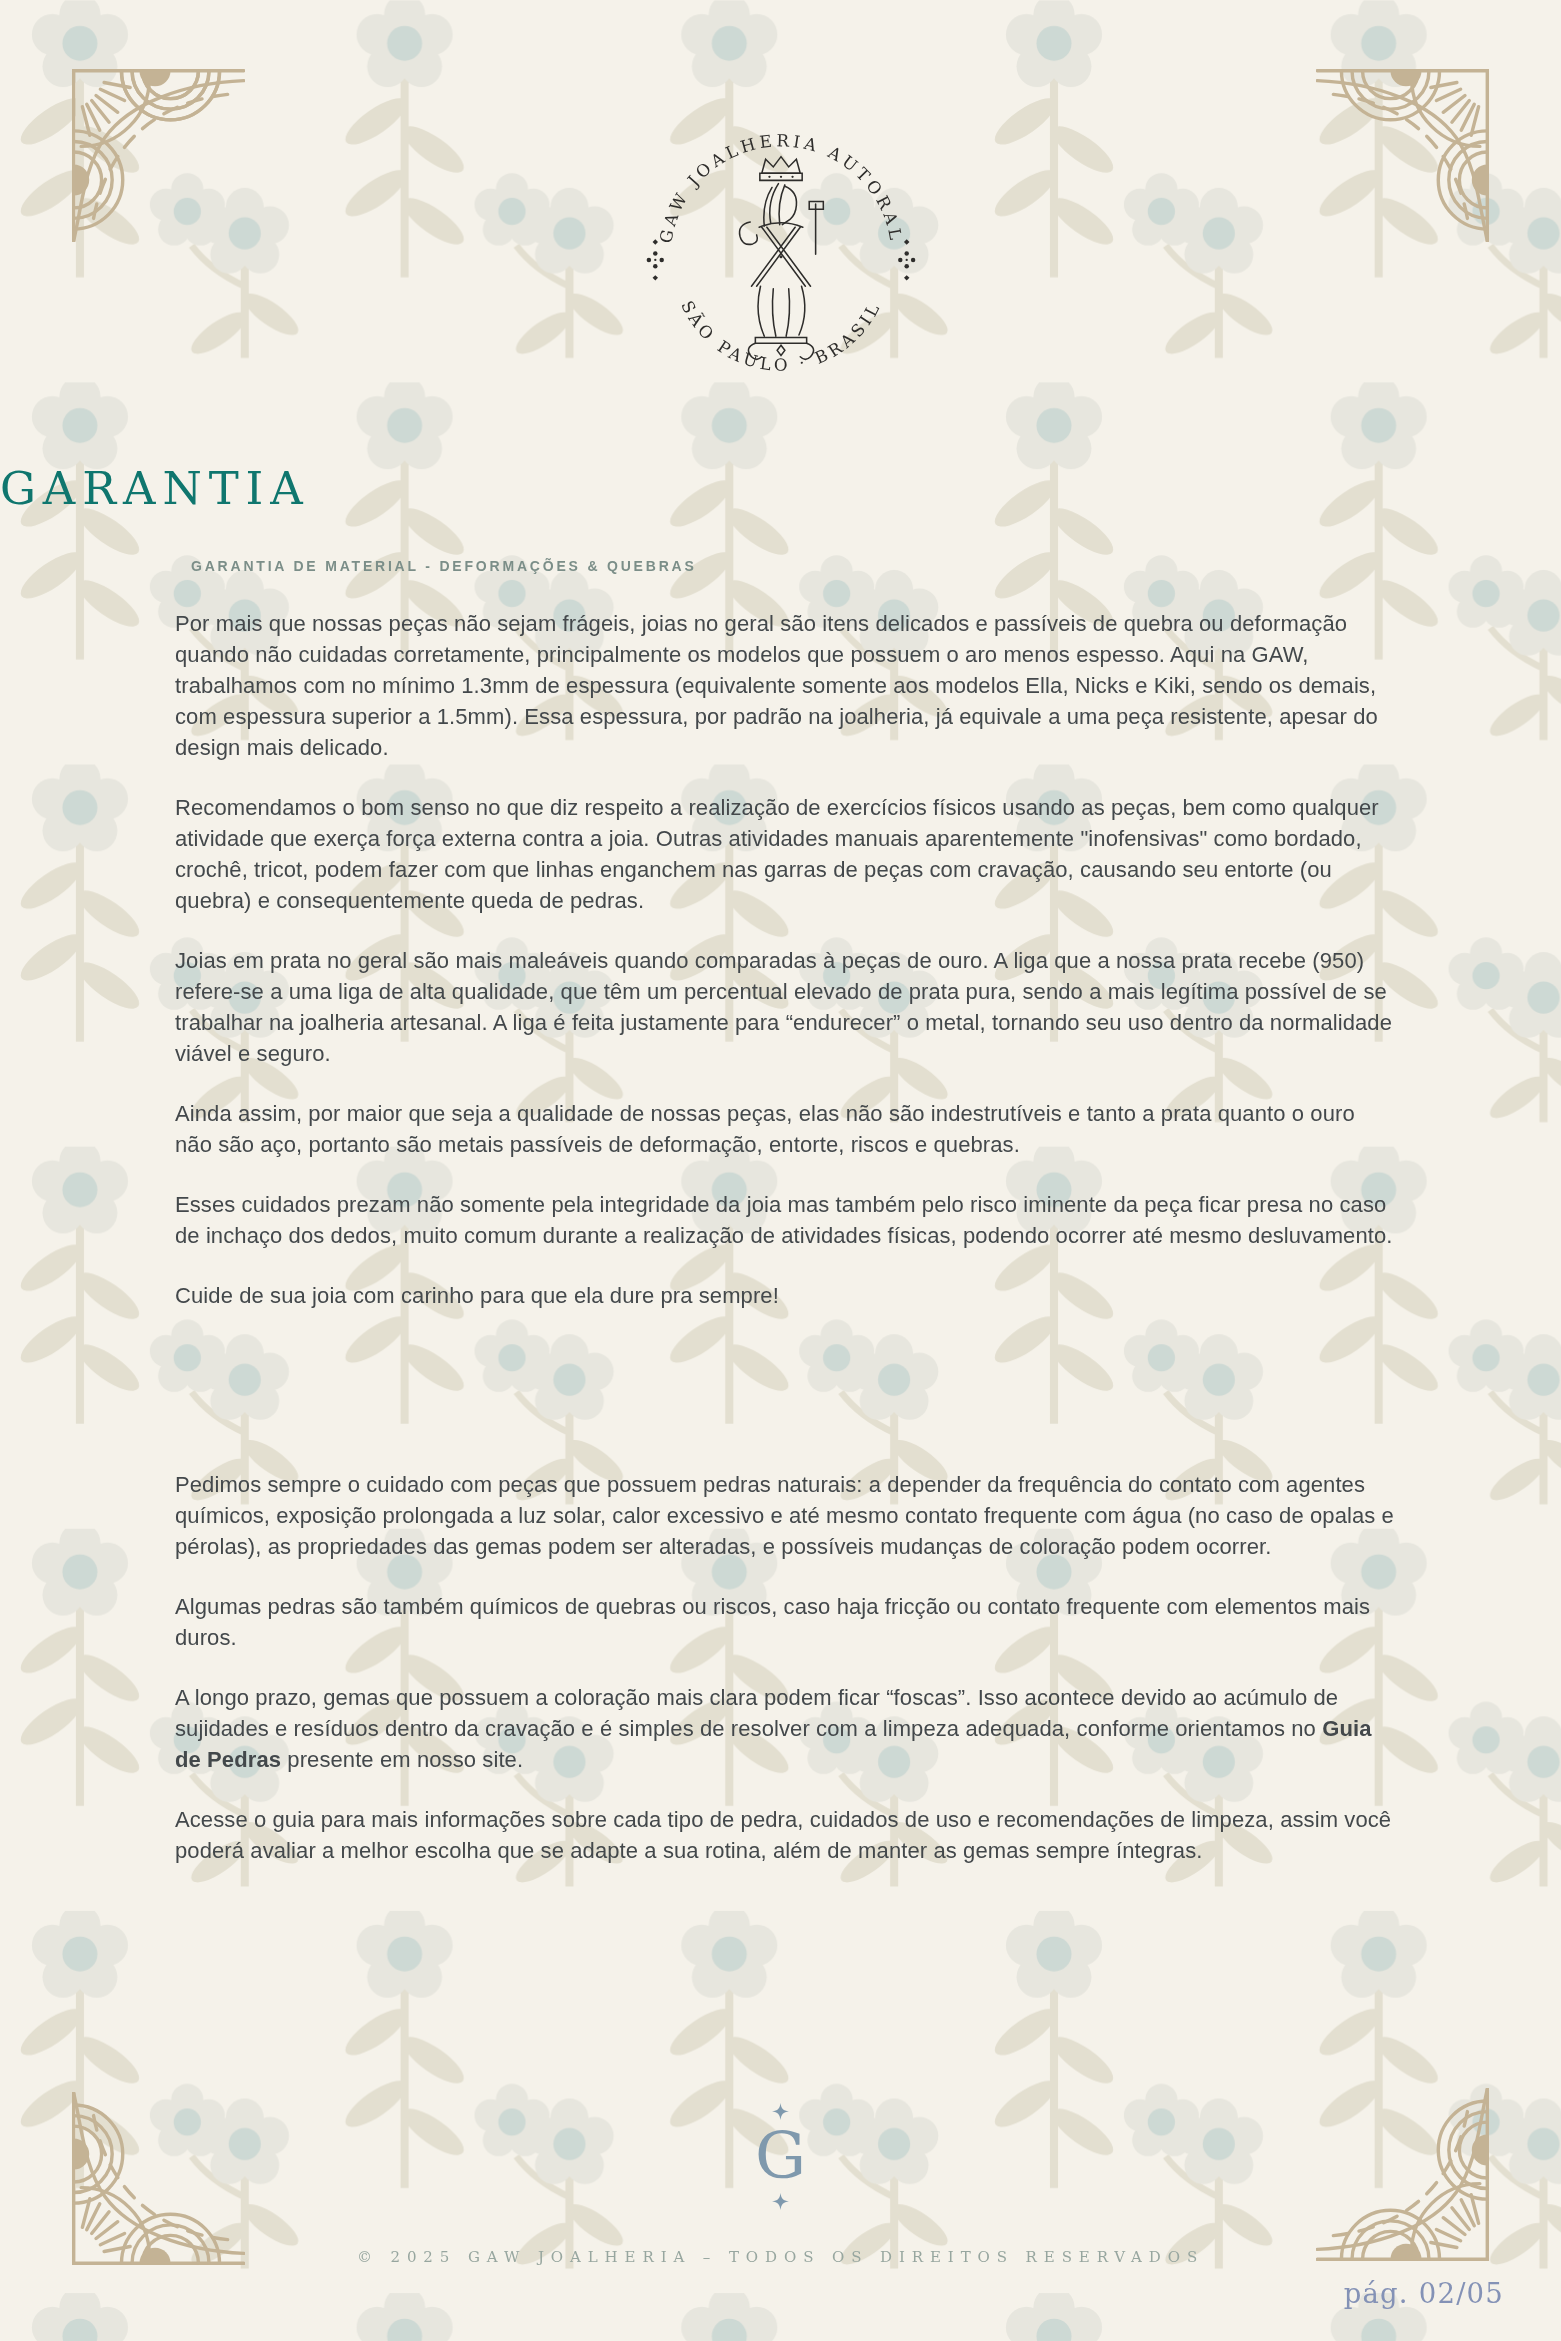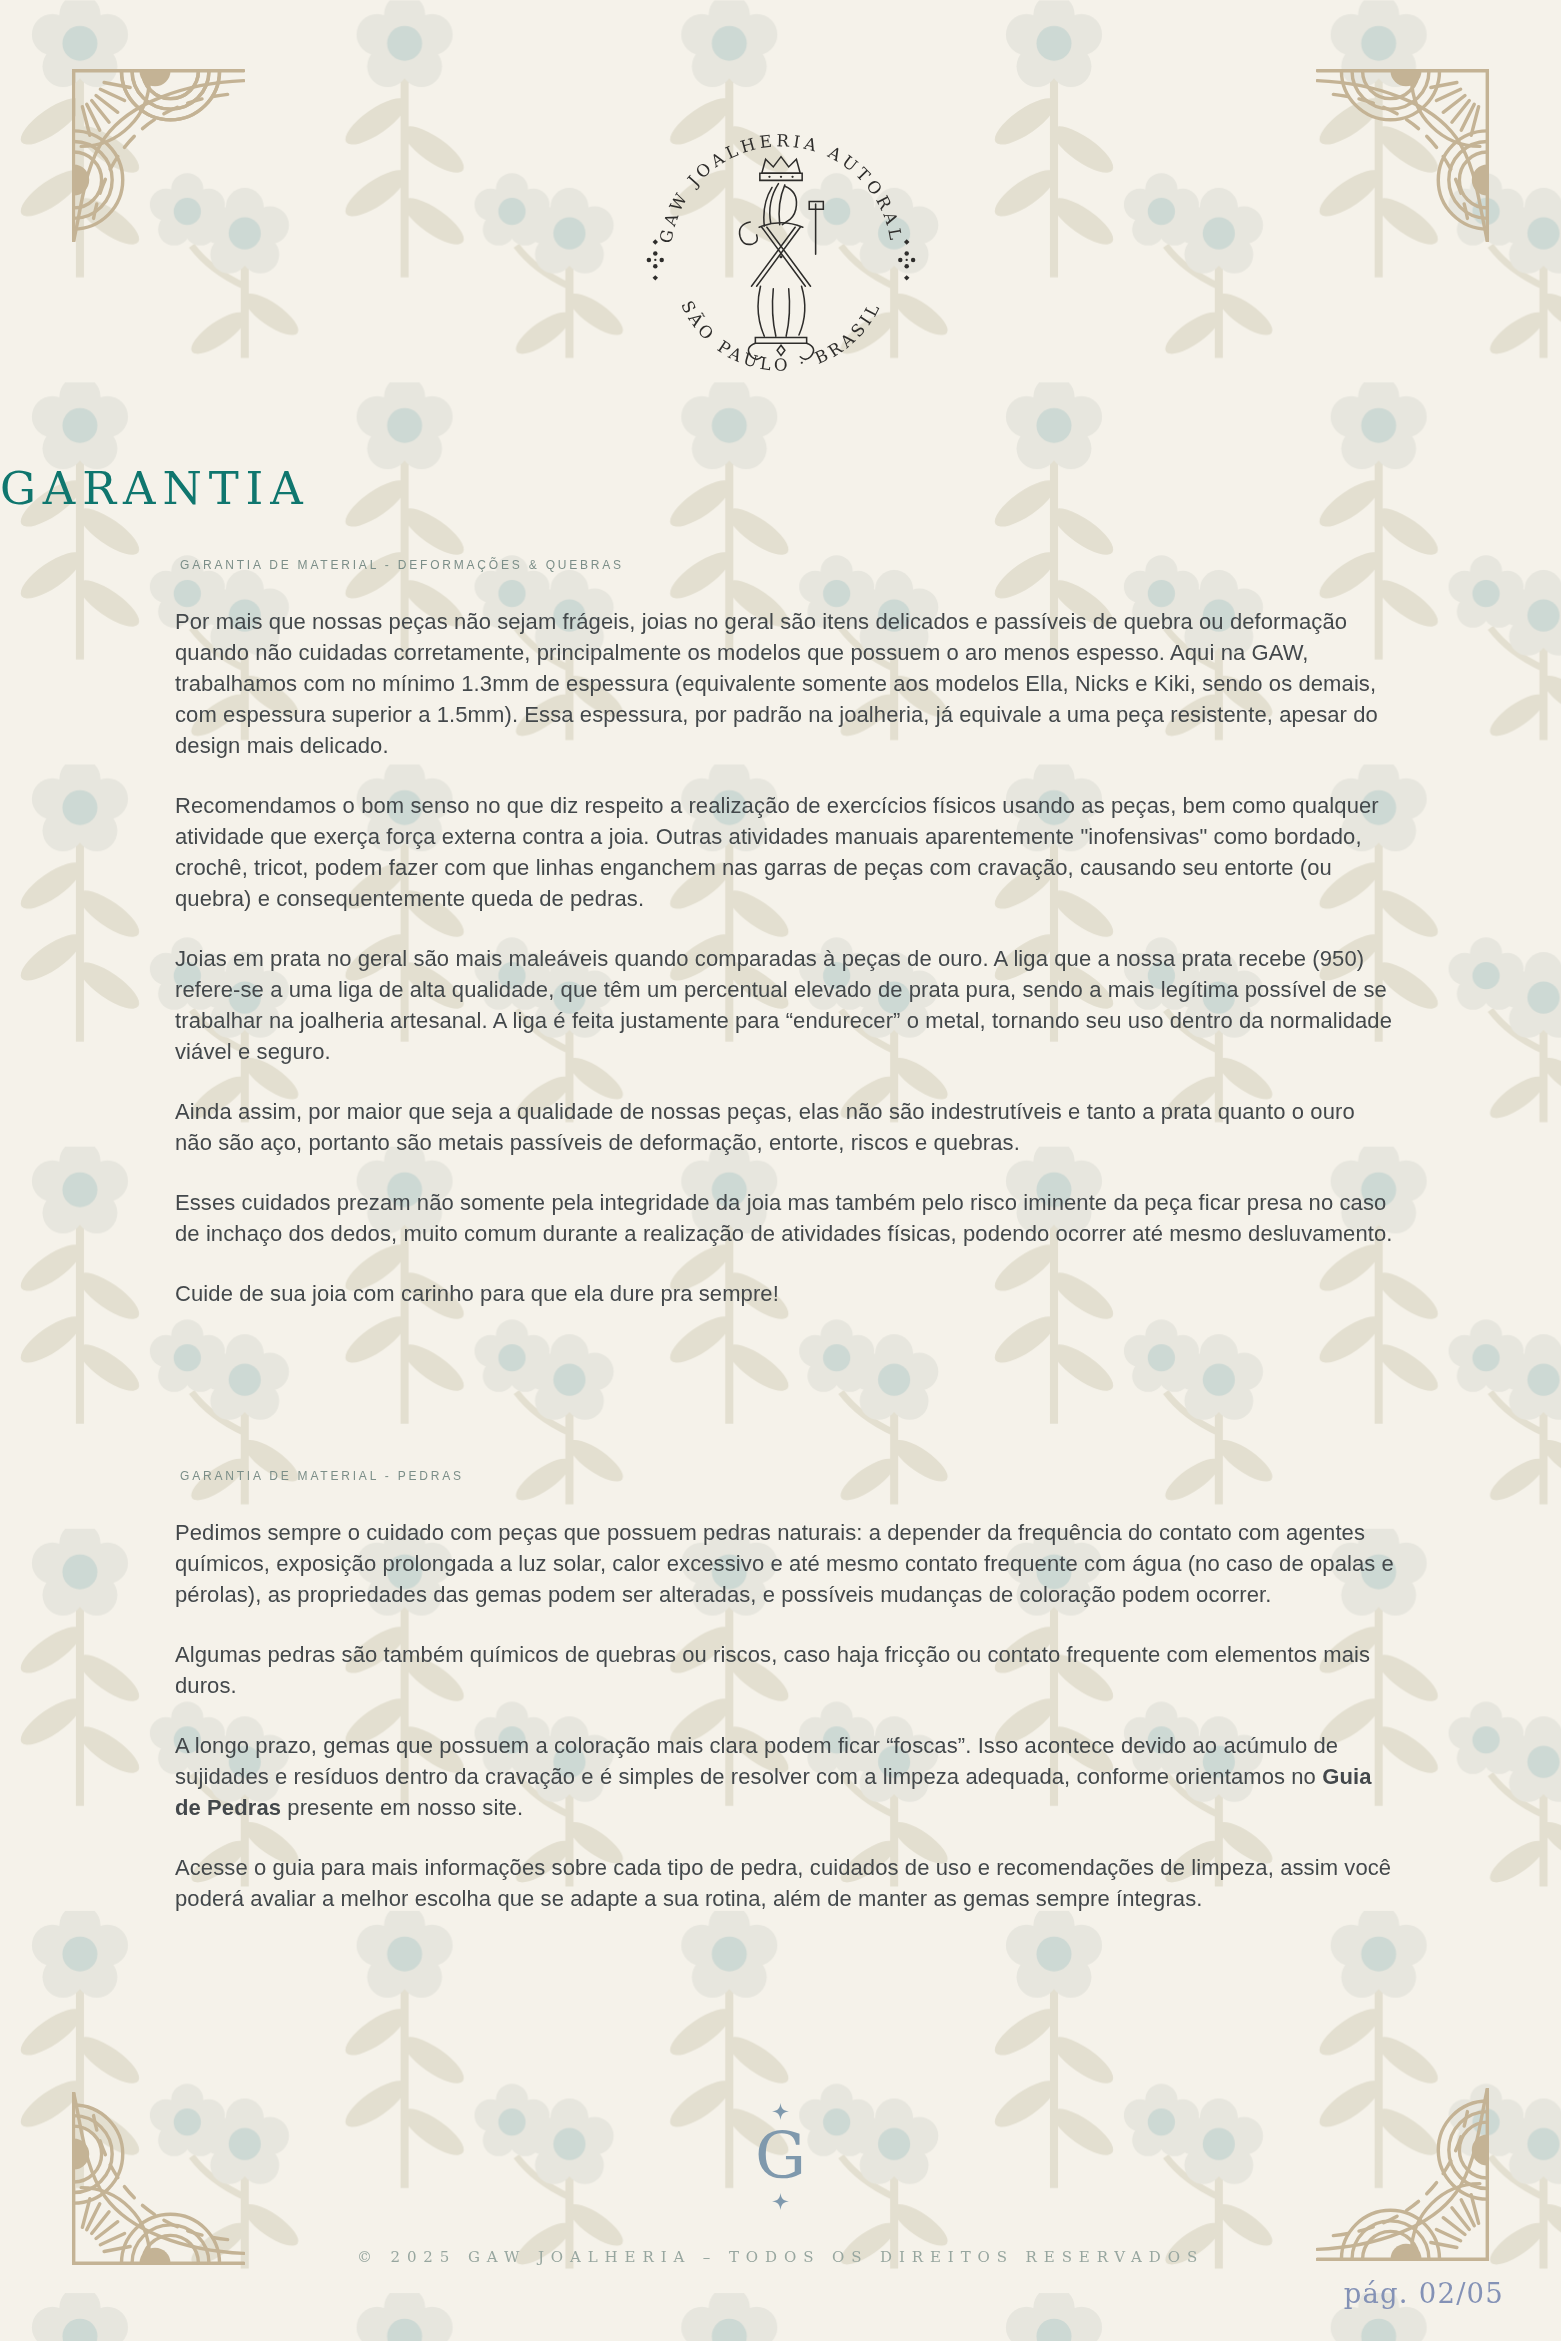--- a/index.html
+++ b/index.html
@@ -17,21 +17,21 @@
   .emblem{position:absolute;left:50%;top:106px;transform:translateX(-50%);width:295px;height:295px;}
   .page-title{
     position:absolute;top:432px;left:0;width:100%;text-align:left;
     font-family:"DejaVu Serif","Liberation Serif",serif;
     font-size:45px;font-weight:400;letter-spacing:6.9px;color:#0f766e;
   }
   .section{position:absolute;left:175px;width:1219px;}
   .section.s1{top:558px;}
   .section.s2{top:1469px;}
   .sec-heading{
-    margin:0 5px 34px;font-size:12px;font-weight:400;letter-spacing:2.8px;
+    margin:0 16px 34px;font-size:14px;font-weight:700;letter-spacing:2.8px;
     color:#7b8e88;text-transform:uppercase;
     font-family:"Liberation Sans",sans-serif;font-stretch:condensed;
   }
   .body-p{margin:0 0 29px;font-size:22px;line-height:31px;color:#43484b;letter-spacing:0.1px;}
   .body-p b{font-weight:700;text-align:center;}
   .monogram{
     position:absolute;top:2102px;left:0;width:100%;
     display:flex;flex-direction:column;align-items:center;gap:5px;
   }
   .monogram .g-letter{
@@ -224,21 +224,20 @@
     <h2 class="sec-heading">GARANTIA DE MATERIAL - DEFORMAÇÕES &amp; QUEBRAS</h2>
     <p class="body-p">Por mais que nossas peças não sejam frágeis, joias no geral são itens delicados e passíveis de quebra ou deformação quando não cuidadas corretamente, principalmente os modelos que possuem o aro menos espesso. Aqui na GAW, trabalhamos com no mínimo 1.3mm de espessura (equivalente somente aos modelos Ella, Nicks e Kiki, sendo os demais, com espessura superior a 1.5mm). Essa espessura, por padrão na joalheria, já equivale a uma peça resistente, apesar do design mais delicado.</p>
     <p class="body-p">Recomendamos o bom senso no que diz respeito a realização de exercícios físicos usando as peças, bem como qualquer atividade que exerça força externa contra a joia. Outras atividades manuais aparentemente "inofensivas" como bordado, crochê, tricot, podem fazer com que linhas enganchem nas garras de peças com cravação, causando seu entorte (ou quebra) e consequentemente queda de pedras.</p>
     <p class="body-p">Joias em prata no geral são mais maleáveis quando comparadas à peças de ouro. A liga que a nossa prata recebe (950) refere-se a uma liga de alta qualidade, que têm um percentual elevado de prata pura, sendo a mais legítima possível de se trabalhar na joalheria artesanal. A liga é feita justamente para “endurecer” o metal, tornando seu uso dentro da normalidade viável e seguro.</p>
     <p class="body-p">Ainda assim, por maior que seja a qualidade de nossas peças, elas não são indestrutíveis e tanto a prata quanto o ouro não são aço, portanto são metais passíveis de deformação, entorte, riscos e quebras.</p>
     <p class="body-p">Esses cuidados prezam não somente pela integridade da joia mas também pelo risco iminente da peça ficar presa no caso de inchaço dos dedos, muito comum durante a realização de atividades físicas, podendo ocorrer até mesmo desluvamento.</p>
     <p class="body-p">Cuide de sua joia com carinho para que ela dure pra sempre!</p>
   </section>
 
   <section class="section s2">
-    <h2 class="sec-heading">GARANTIA DE MATERIAL - PEDRAS</h2>
     <p class="body-p">Pedimos sempre o cuidado com peças que possuem pedras naturais: a depender da frequência do contato com agentes químicos, exposição prolongada a luz solar, calor excessivo e até mesmo contato frequente com água (no caso de opalas e pérolas), as propriedades das gemas podem ser alteradas, e possíveis mudanças de coloração podem ocorrer.</p>
     <p class="body-p">Algumas pedras são também químicos de quebras ou riscos, caso haja fricção ou contato frequente com elementos mais duros.</p>
     <p class="body-p"><span>A longo prazo, gemas que possuem a coloração mais clara podem ficar “foscas”. Isso acontece devido ao acúmulo de sujidades e resíduos dentro da cravação e é simples de resolver com a limpeza adequada, conforme orientamos no </span><b>Guia de Pedras</b><span> presente em nosso site.</span></p>
     <p class="body-p">Acesse o guia para mais informações sobre cada tipo de pedra, cuidados de uso e recomendações de limpeza, assim você poderá avaliar a melhor escolha que se adapte a sua rotina, além de manter as gemas sempre íntegras.</p>
   </section>
 
   <div class="monogram">
     <svg class="sparkle" viewBox="-18 -18 36 36">
       <path d="M0,-16 C1.5,-5 5,-1.5 16,0 C5,1.5 1.5,5 0,16 C-1.5,5 -5,1.5 -16,0 C-5,-1.5 -1.5,-5 0,-16 Z" fill="#7f99ad"></path>
     </svg>

